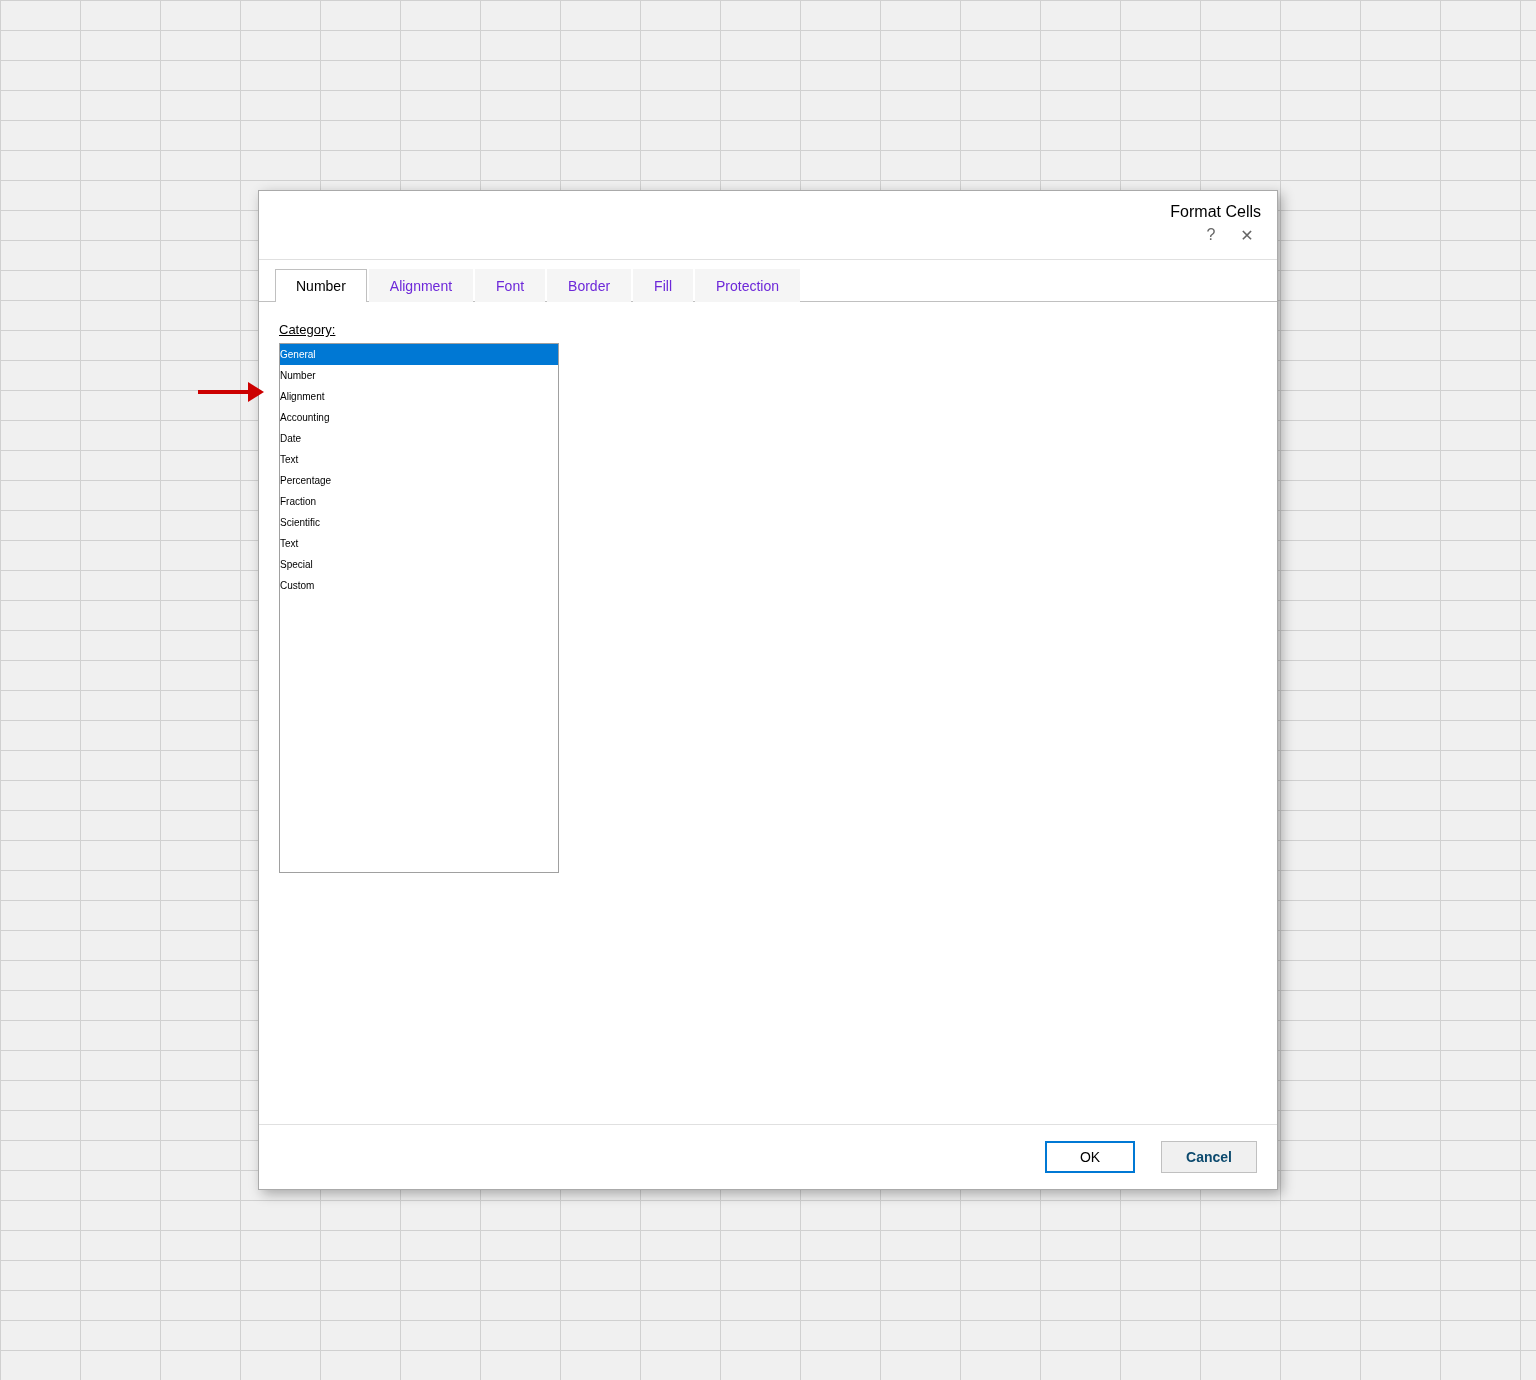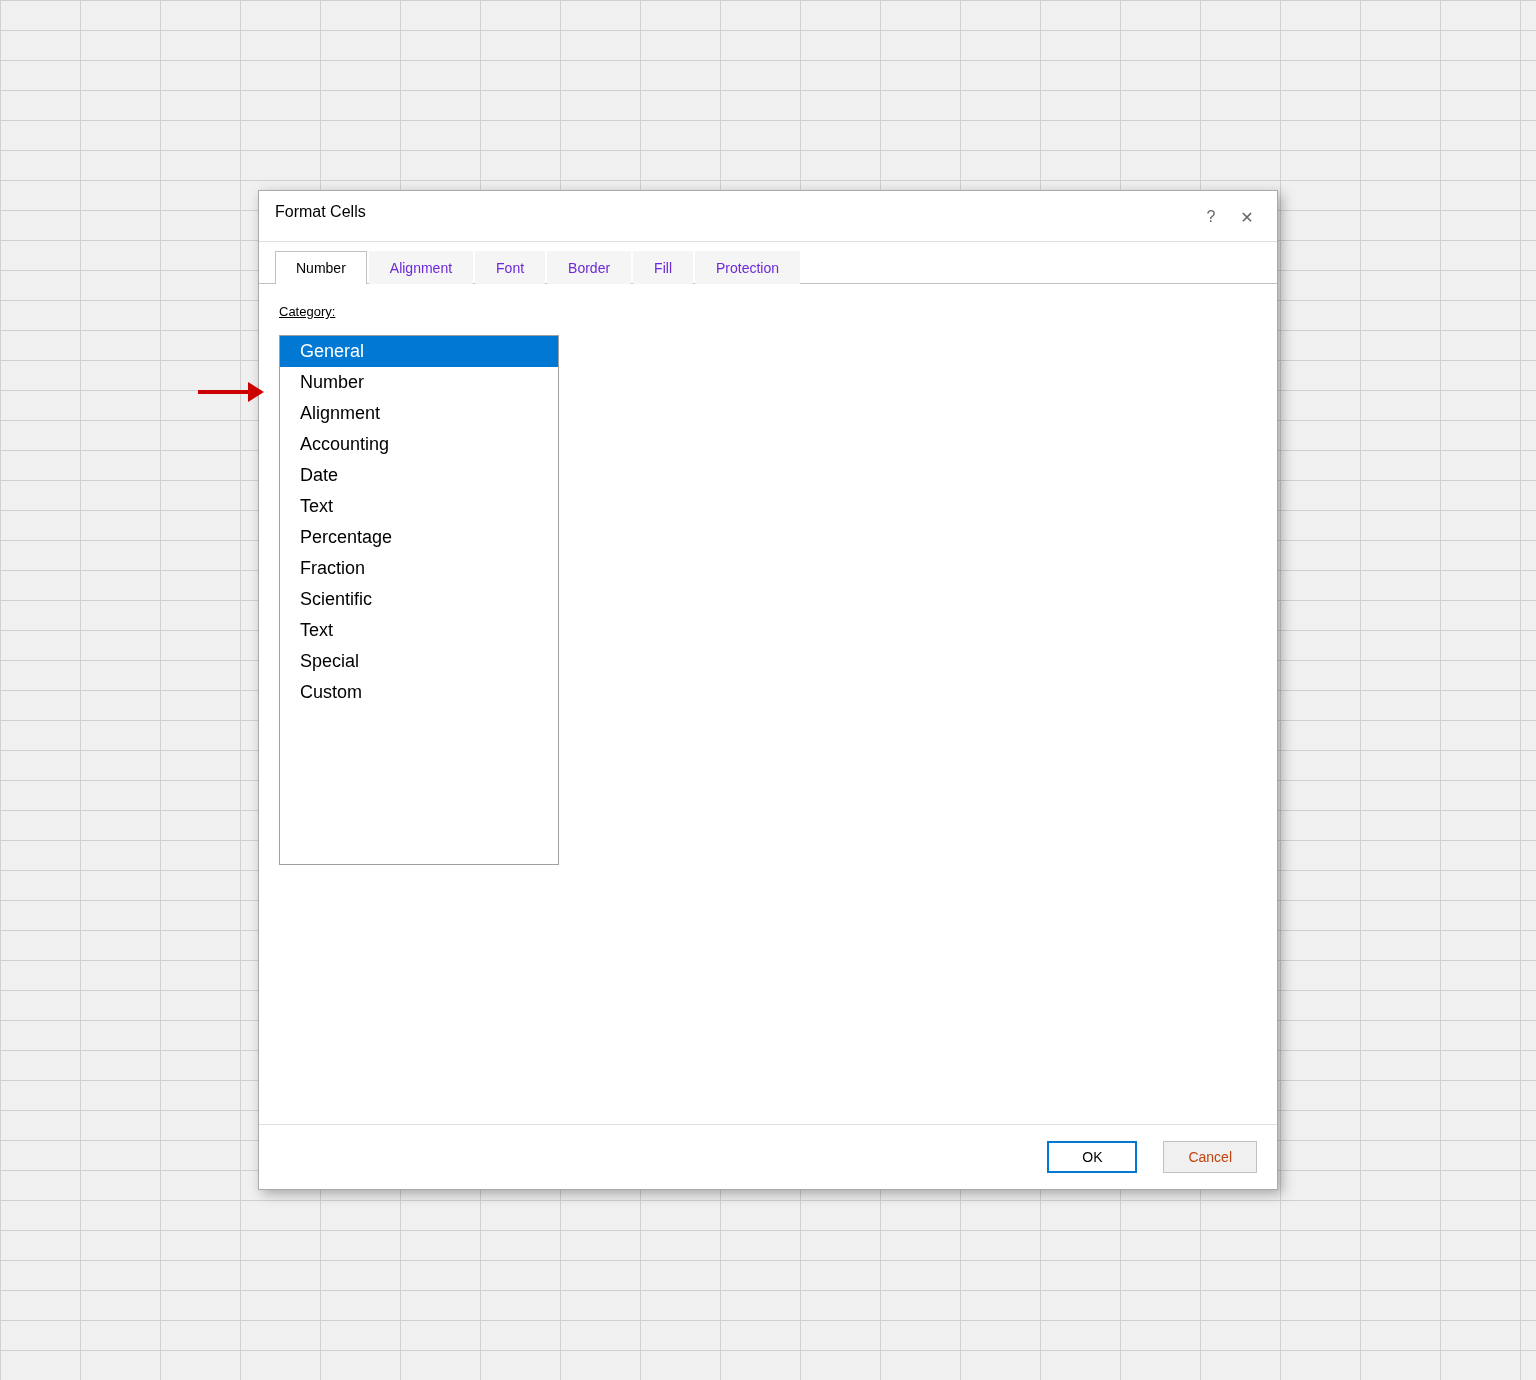--- a/index.html
+++ b/index.html
@@ -72,25 +72,26 @@
       width: 1020px;
       min-height: 1000px;
       display: flex;
       flex-direction: column;
       position: relative;
     }
 
     
     .title-bar {
       display: flex;
-      align-items: flex-start;
+      align-items: flex-end;
       justify-content: space-between;
       padding: 12px 16px 10px 16px;
       background-color: #ffffff;
       border-bottom: 1px solid #e0e0e0;
+      flex-direction: column;
     }
 
     .title-text {
       font-size: 16px;
       font-weight: 400;
       color: #000000;
     }
 
     .title-buttons {
       display: flex;
@@ -142,21 +143,21 @@
 
     
     .dialog-content {
       padding: 20px 20px;
       flex: 1;
     }
 
     .category-label {
       font-size: 13px;
       color: #000;
-      margin-bottom: 16px;
+      margin-bottom: 6px;
       text-decoration: underline;
     }
 
     .content-area {
       display: flex;
       gap: 20px;
     }
 
     
     .category-list-container {
@@ -175,23 +176,23 @@
     .category-list-container::-webkit-scrollbar-track {
       background: #f0f0f0;
     }
 
     .category-list-container::-webkit-scrollbar-thumb {
       background: #c0c0c0;
       border: 1px solid #a0a0a0;
     }
 
     .category-item {
-      padding: 5px 20px;
+      padding: 5px 0;
       cursor: pointer;
-      font-size: 18px;
+      font-size: 10px;
       color: #000;
     }
 
     .category-item.selected {
       background-color: #0078d4;
       color: #ffffff;
     }
 
     
     .right-panel {
@@ -241,21 +242,22 @@
 
     .btn-ok {
       background-color: #ffffff;
       border: 2px solid #0078d4;
       color: #000;
     }
 
     .btn-cancel {
       background-color: #f0f0f0;
       border: 1px solid #c0c0c0;
-      color: #c2410c;
+      color: #0c4a6e;
+      font-weight: bold;
     }
   </style>
 </head>
 <body>
 
 <div class="spreadsheet-bg"></div>
 
 <div class="dialog-overlay">
 
   <div class="arrow-annotation">

